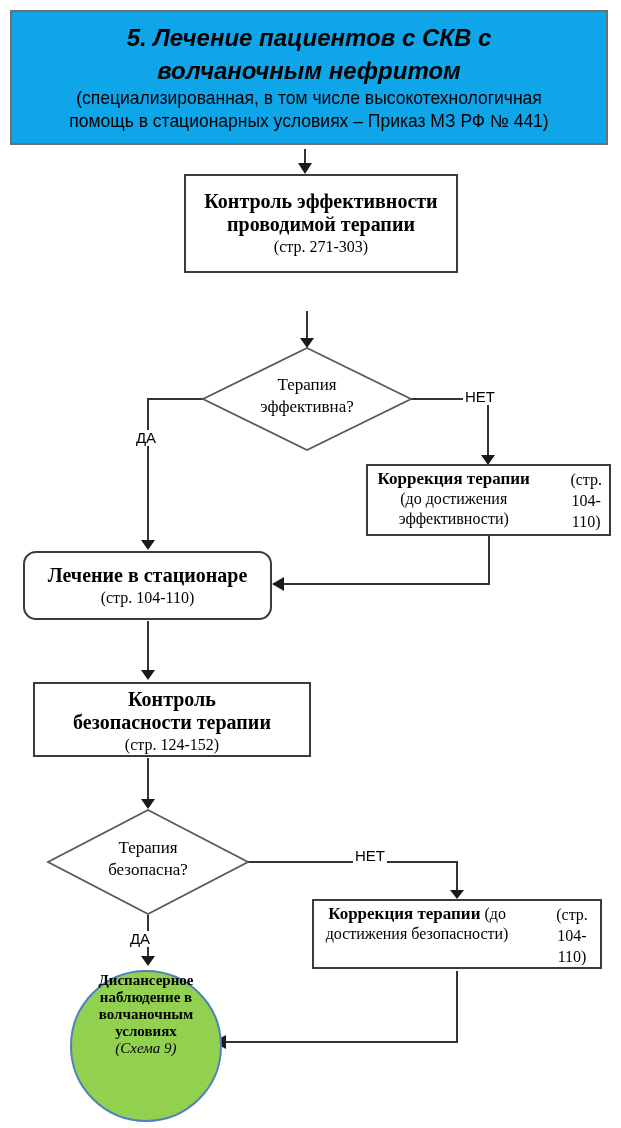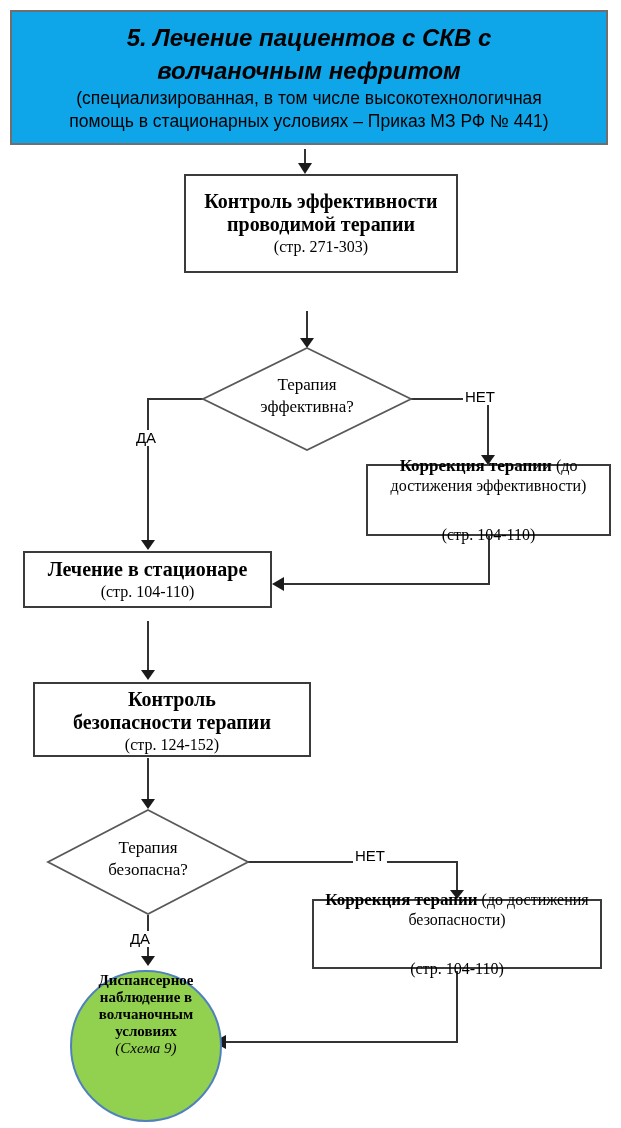--- a/index.html
+++ b/index.html
@@ -25,21 +25,21 @@
     padding-top:9px;
   }
   .title-line{font-size:24px;font-weight:bold;font-style:italic;line-height:33px;}
   .subtitle-line{font-size:17.5px;line-height:23px;}
   .boldline{font-size:20px;font-weight:bold;line-height:23px;}
   .pages{font-size:16px;line-height:21px;}
   .corrbox{
     border:2px solid #3b3b3b;background:#ffffff;
     padding:3px 2px;
     font-size:16px;line-height:20px;
-    display:flex;flex-direction:column;justify-content:center;gap:28px;
+    display:flex;flex-direction:row;justify-content:center;gap:28px;
   }
   .corrbox .corr-main b{font-size:17px;}
   .diamond-text{
     position:absolute;z-index:2;text-align:center;
     font-size:17px;line-height:22px;
   }
   .edge-label{
     position:absolute;z-index:3;
     font-family:"Liberation Sans", sans-serif;
     font-size:15px;line-height:16px;
@@ -119,21 +119,21 @@
   <div class="diamond-text" style="left:207px;top:374px;width:200px;">
     <div>Терапия</div>
     <div>эффективна?</div>
   </div>
 
   <div class="node corrbox" style="left:366px;top:464px;width:245px;height:72px;">
     <div class="corr-main"><b>Коррекция терапии</b><span> (до достижения эффективности)</span></div>
     <div class="pages">(стр. 104-110)</div>
   </div>
 
-  <div class="node rectbox" style="left:23px;top:551px;width:249px;height:57px;">
+  <div class="node rectbox" style="left:23px;top:551px;width:249px;height:69px;border-radius:13px;">
     <div class="boldline">Лечение в стационаре</div>
     <div class="pages">(стр. 104-110)</div>
   </div>
 
   <div class="node rectbox" style="left:33px;top:682px;width:278px;height:75px;justify-content:flex-end;">
     <div class="boldline">Контроль</div>
     <div class="boldline">безопасности терапии</div>
     <div class="pages">(стр. 124-152)</div>
   </div>
 

